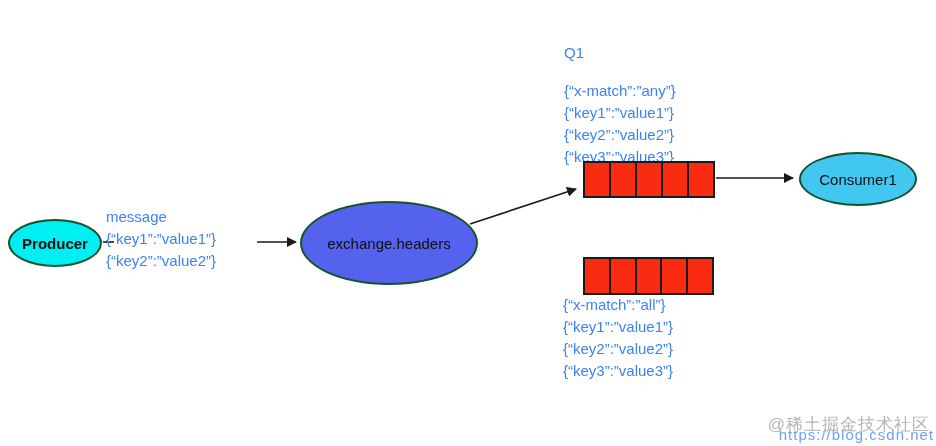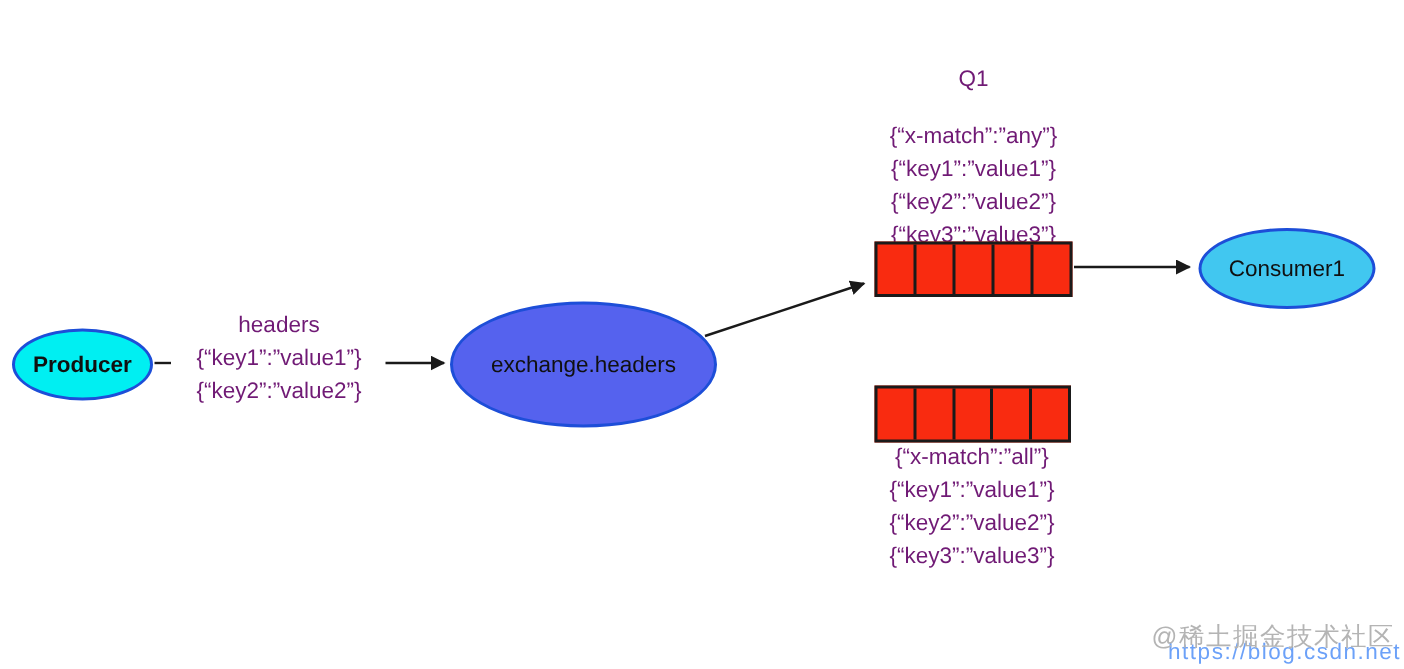--- a/index.html
+++ b/index.html
@@ -3,36 +3,36 @@
 <meta charset="utf-8">
 <style>
   html,body{margin:0;padding:0;background:#ffffff;}
   .canvas{
     position:relative;width:936px;height:446px;background:#ffffff;overflow:hidden;
     font-family:"Liberation Sans","DejaVu Sans",sans-serif;color:#111;
   }
   .edges{position:absolute;left:0;top:0;width:936px;height:446px;}
   .node{
     position:absolute;display:flex;align-items:center;justify-content:center;
-    border:2px solid #1d4ed8;border-radius:50%;
+    border:2px solid #14532d;border-radius:50%;
     font-size:15px;color:#101010;text-align:center;box-sizing:border-box;
   }
   .producer{left:8px;top:219px;width:94px;height:48px;background:var(--producer-fill,#00eff2);font-weight:bold;}
   .exchange{left:300px;top:201px;width:178px;height:84px;background:var(--exchange-fill,#5562ee);align-items:center;}
   .consumer{left:799px;top:152px;width:118px;height:54px;background:var(--consumer-fill,#41c7f0);}
   .queue{
     position:absolute;display:flex;box-sizing:border-box;
     border:2px solid #1a1a1a;background:var(--queue-fill,#f92b10);
   }
   .queue-q1{left:583px;top:161px;width:132px;height:37px;}
   .queue-q2{left:583px;top:257px;width:131px;height:38px;}
   .cell{flex:1;border-right:2px solid #1a1a1a;}
   .cell:last-child{border-right:none;}
   .textblock{
-    position:absolute;text-align:center;font-size:15px;line-height:22px;color:#701a75;
+    position:absolute;font-size:15px;line-height:22px;color:#3b82f6;
     white-space:nowrap;
   }
   .msg-block{left:106px;top:206px;width:160px;}
   .q1-block{left:564px;top:42px;width:170px;}
   .q2-block{left:563px;top:294px;width:170px;}
   .block-title{font-size:15px;line-height:22px;}
   .q1-block .bindings{margin-top:16px;}
   .watermark{
     position:absolute;right:6px;bottom:10px;font-size:17px;color:#b4b4b4;
     letter-spacing:1px;white-space:nowrap;
@@ -57,21 +57,21 @@
     <line x1="257" y1="242" x2="296" y2="242" stroke="#1a1a1a" stroke-width="1.6" marker-end="url(#ah)"></line>
     <line x1="470" y1="224" x2="576" y2="189" stroke="#1a1a1a" stroke-width="1.6" marker-end="url(#ah)"></line>
     <line x1="716" y1="178" x2="793" y2="178" stroke="#1a1a1a" stroke-width="1.6" marker-end="url(#ah)"></line>
   </svg>
 
   <div class="node producer">
     <span>Producer</span>
   </div>
 
   <div class="textblock msg-block">
-    <div class="block-title">headers</div>
+    <div class="block-title">message</div>
     <div>{“key1”:”value1”}</div>
     <div>{“key2”:”value2”}</div>
   </div>
 
   <div class="node exchange">
     <span>exchange.headers</span>
   </div>
 
   <div class="textblock q1-block">
     <div class="block-title">Q1</div>

